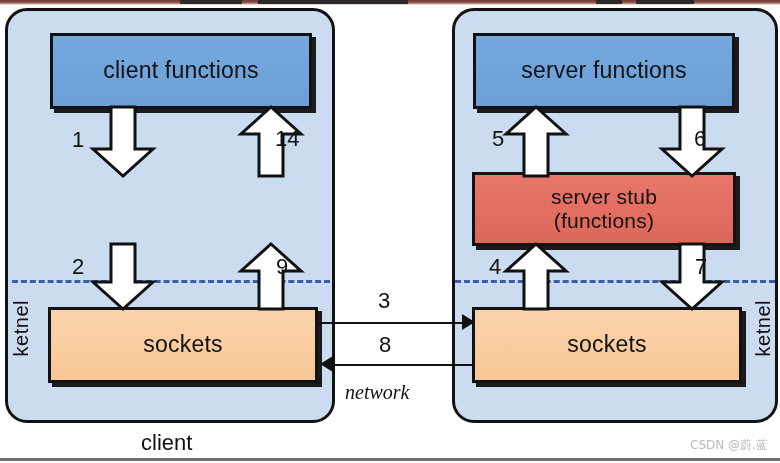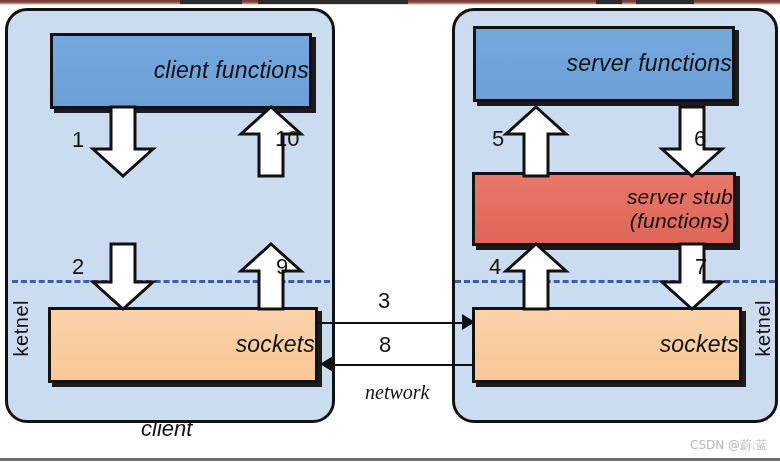--- a/index.html
+++ b/index.html
@@ -31,37 +31,36 @@
   }
   #client-panel{left:5px;top:8px;width:330px;height:415px;}
   #server-panel{left:452px;top:8px;width:326px;height:415px;}
 
   
   .nodebox{
     position:absolute;
     box-sizing:border-box;
     border:3px solid #121212;
     box-shadow:4px 4px 0 0 rgba(10,10,10,.92);
-    display:flex;align-items:center;justify-content:flex-end;
+    display:flex;align-items:center;justify-content:center;
     text-align:center;
     color:#111;
     font-size:23px;
     line-height:1.12;
     letter-spacing:.2px;
-    font-style:italic;
   }
   .box-blue{background:linear-gradient(to bottom,#76a8dd 0%,#6fa3da 55%,#6d9fd6 100%);}
   .box-red {background:linear-gradient(to bottom,#e8776a 0%,#e26e60 55%,#dd6657 100%);}
   .box-orange{background:linear-gradient(to bottom,#fbd3ab 0%,#f9cc9f 55%,#f8c795 100%);}
 
   #client-functions{left:50px;top:33px;width:262px;height:76px;}
   #client-stub{left:48px;top:172px;width:264px;height:74px;}
   #client-sockets{left:48px;top:307px;width:270px;height:76px;}
 
-  #server-functions{left:473px;top:26px;width:262px;height:76px;}
+  #server-functions{left:473px;top:33px;width:262px;height:76px;}
   #server-stub{left:472px;top:172px;width:264px;height:74px;font-size:21px;}
   #server-sockets{left:472px;top:307px;width:270px;height:76px;}
 
   
   .kernel-line{
     position:absolute;height:0;border-top:3px dashed #3a5fa8;
   }
   #kernel-line-client{left:12px;top:280px;width:318px;}
   #kernel-line-server{left:455px;top:280px;width:320px;}
 
@@ -85,25 +84,25 @@
     position:absolute;
     font-size:22px;color:#111;
     line-height:1;
   }
 
   
   .netline{position:absolute;background:#111;height:2px;}
   .netarrowhead{position:absolute;width:0;height:0;}
   .net-label{position:absolute;font-size:22px;color:#111;}
   .net-word{position:absolute;font-size:20px;color:#111;font-style:italic;
-    font-family:"Liberation Serif","DejaVu Serif",serif;margin-left:20px;}
+    font-family:"Liberation Serif","DejaVu Serif",serif;}
 
   
   .caption{position:absolute;font-size:22px;color:#111;}
-  #caption-client{left:141px;top:416px;font-style:italic;}
+  #caption-client{left:141px;top:430px;}
   #caption-server{left:576px;top:430px;}
 
   .watermark{position:absolute;left:690px;top:437px;font-size:12px;color:#b9b9b9;
     font-family:"DejaVu Sans",sans-serif;}
 </style>
 </head>
 <body>
 
 <div id="stage">
 
@@ -136,21 +135,21 @@
       <polygon points="19,0 43,0 43,42 61,42 31,69 1,42 19,42" fill="#ffffff" stroke="#111111" stroke-width="3" stroke-linejoin="miter"></polygon>
     </svg>
   </div>
   <div class="step" style="left:72px;top:129px;">1</div>
 
   <div class="barrow" style="left:240px;top:107px;">
     <svg width="62" height="70" viewBox="0 0 62 70">
       <polygon points="31,0 61,27 43,27 43,69 19,69 19,27 1,27" fill="#ffffff" stroke="#111111" stroke-width="3" stroke-linejoin="miter"></polygon>
     </svg>
   </div>
-  <div class="step" style="left:275px;top:128px;">10</div>
+  <div class="step" style="left:275px;top:128px;">14</div>
 
   <div class="barrow" style="left:92px;top:244px;">
     <svg width="62" height="66" viewBox="0 0 62 66">
       <polygon points="19,0 43,0 43,38 61,38 31,65 1,38 19,38" fill="#ffffff" stroke="#111111" stroke-width="3" stroke-linejoin="miter"></polygon>
     </svg>
   </div>
   <div class="step" style="left:72px;top:256px;">2</div>
 
   <div class="barrow" style="left:240px;top:244px;">
     <svg width="62" height="66" viewBox="0 0 62 66">

